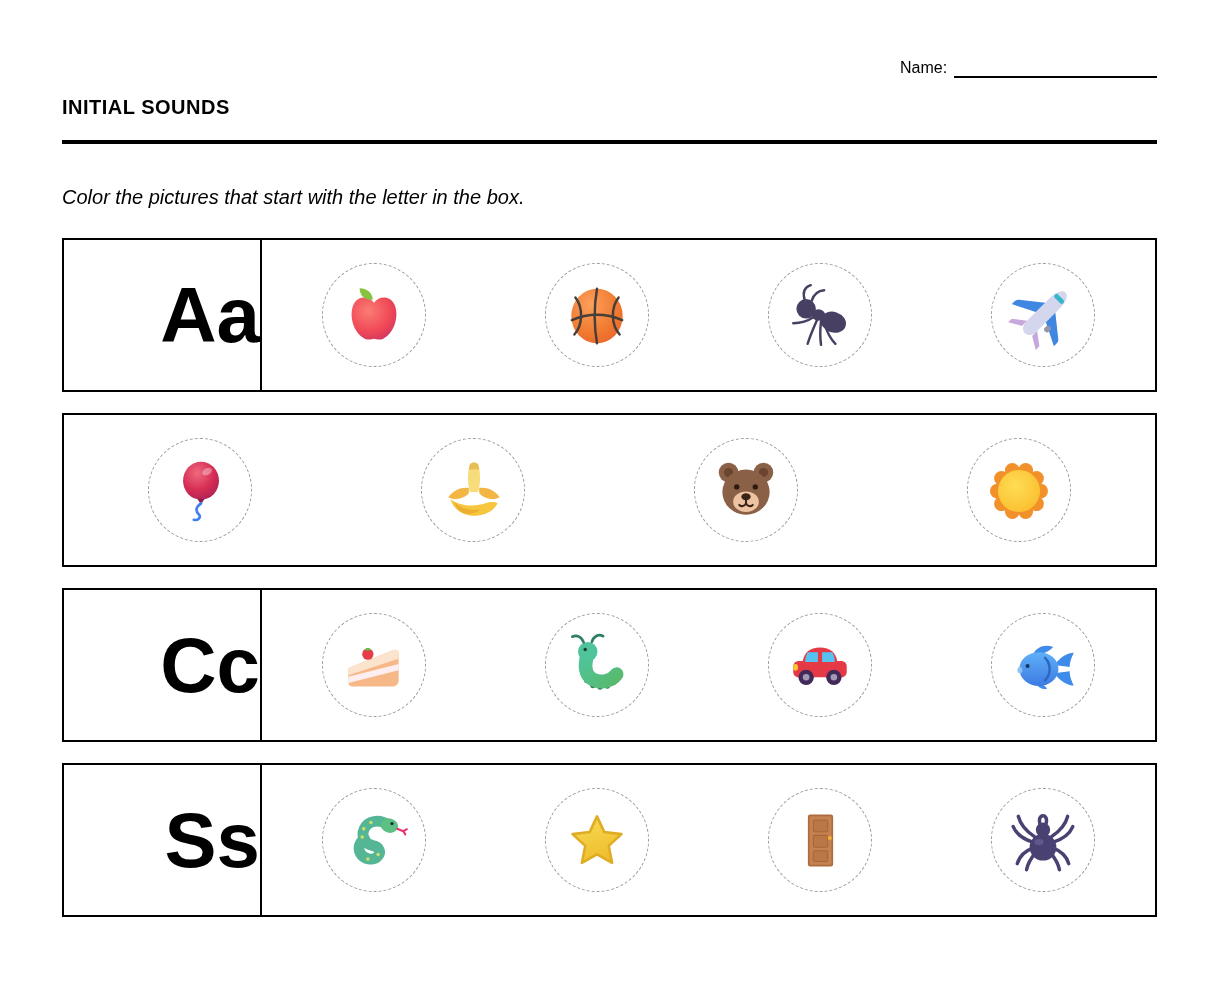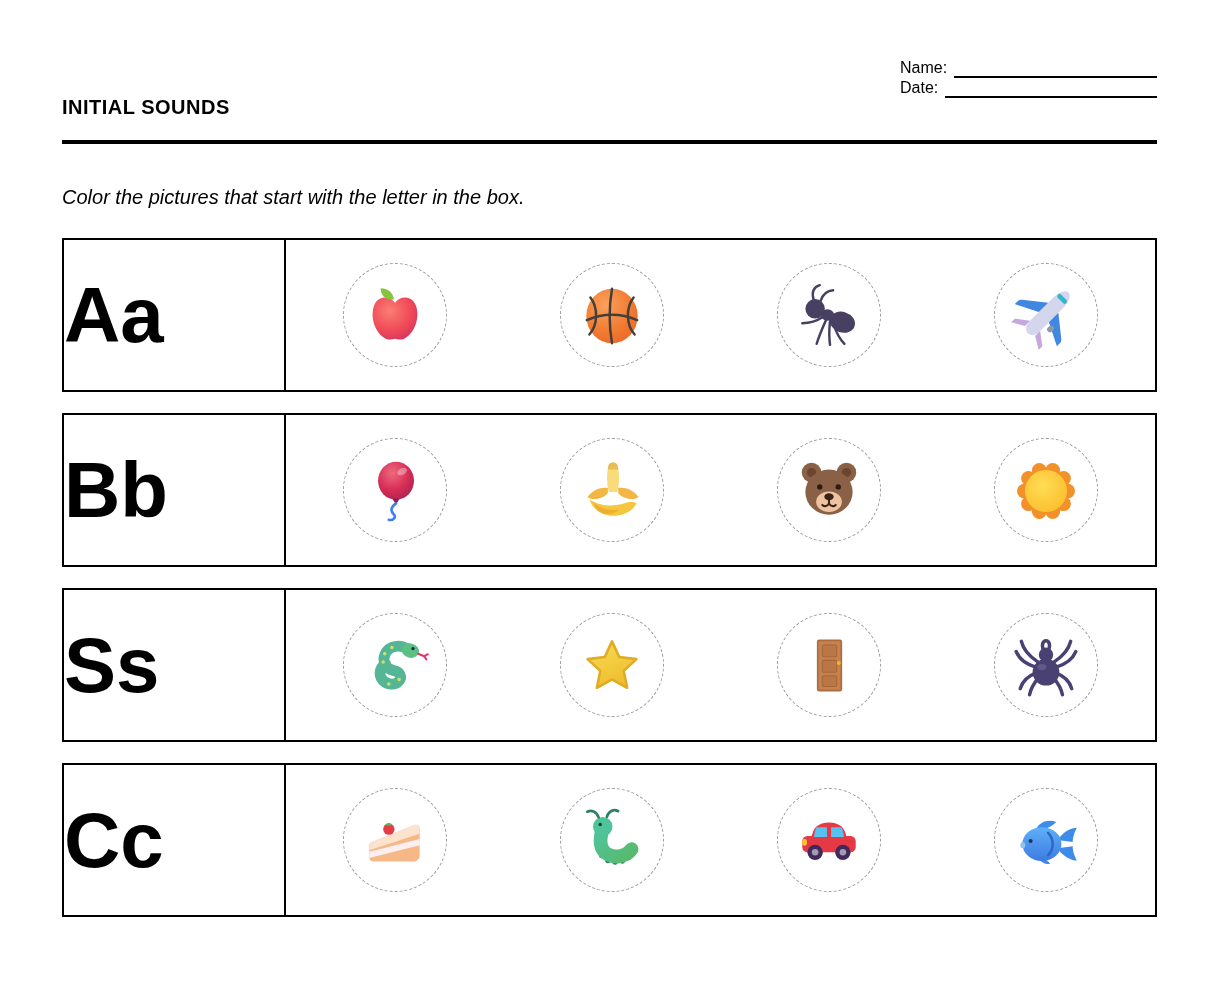--- a/index.html
+++ b/index.html
@@ -11,45 +11,41 @@
 
   .fields{position:absolute;left:838px;top:58px;width:257px;}
   .field-row{display:flex;align-items:center;height:20px;}
   .field-label{font-size:16px;margin-right:7px;white-space:nowrap;}
   .field-line{flex:1;border-bottom:2px solid #000;height:18px;}
 
   .instruction{position:absolute;left:0;top:186px;font-size:20px;font-style:italic;}
 
   .rows{position:absolute;left:0;top:238px;width:1095px;}
   .row{height:154px;border:2px solid #000;box-sizing:border-box;display:flex;margin-bottom:21px;background:#fff;}
-  .letter-cell{width:222px;box-sizing:border-box;border-right:2px solid #000;display:flex;align-items:center;justify-content:flex-start;}
+  .letter-cell{width:198px;box-sizing:border-box;border-right:2px solid #000;display:flex;align-items:center;justify-content:flex-end;}
   .letter{font-size:78px;font-weight:700;line-height:1;}
   .pics{flex:1;display:flex;}
   .pic-cell{flex:1;display:flex;align-items:center;justify-content:center;}
   .circle{width:104px;height:104px;border:1.5px dashed #9c9c9c;border-radius:50%;box-sizing:border-box;
           display:flex;align-items:center;justify-content:center;background:#fff;}
   .circle svg{display:block;}
 </style>
 </head>
 <body>
 
 <div class="page">
 
   <div class="title">INITIAL SOUNDS</div>
   <div class="rule"></div>
 
   <div class="fields">
     <div class="field-row">
       <span class="field-label">Name:</span>
       <span class="field-line"></span>
     </div>
-    <div class="field-row">
-      <span class="field-label">Date:</span>
-      <span class="field-line"></span>
-    </div>
   </div>
 
   <div class="instruction">Color the pictures that start with the letter in the box.</div>
 
   <div class="rows">
 
     <div class="row">
       <div class="letter-cell">
         <span class="letter">Aa</span>
       </div>
@@ -120,23 +116,20 @@
                 <path d="M43 51 L55 60 L55 65 L43 58 Z" fill="#c7a8dd"></path>
                 <rect x="46" y="39" width="5.5" height="7" rx="2.7" fill="#8f97a8"></rect>
               </g>
             </svg>
           </div>
         </div>
       </div>
     </div>
 
     <div class="row">
-      <div class="letter-cell">
-        <span class="letter">Bb</span>
-      </div>
       <div class="pics">
         <div class="pic-cell">
           <div class="circle">
             <svg width="74" height="74" viewBox="0 0 72 72">
               <defs>
                   <radialGradient id="gbl" cx="0.4" cy="0.3" r="0.9">
                 <stop offset="0" stop-color="#ef6a7d"></stop>
                     <stop offset="0.5" stop-color="#d62d55"></stop>
                     <stop offset="1" stop-color="#971f52"></stop>
               </radialGradient>
@@ -201,20 +194,99 @@
               </g>
               <circle cx="36" cy="37" r="20.5" fill="url(#gs)"></circle>
             </svg>
           </div>
         </div>
       </div>
     </div>
 
     <div class="row">
       <div class="letter-cell">
+        <span class="letter">Cc</span>
+      </div>
+      <div class="pics">
+        <div class="pic-cell">
+          <div class="circle">
+            <svg width="74" height="74" viewBox="0 0 72 72">
+              <path d="M11 41 C11 39.8 11.8 38.7 13 38.2 L55 21.5 C57.5 20.5 60 22.3 60 25 L60 51 C60 54.3 57.3 57 54 57 L15 57 C12.8 57 11 55.2 11 53 Z" fill="#f6b887"></path>
+              <path d="M13 38.2 L55 21.5 C57.5 20.5 60 22.3 60 25 L60 30 L11 46 L11 41 C11 39.8 11.8 38.7 13 38.2 Z" fill="#fce3cd"></path>
+              <path d="M11 47.5 L60 35 L60 41 L11 53.5 Z" fill="#fdeef0"></path>
+              <circle cx="30" cy="25.5" r="5.5" fill="#e63b49"></circle>
+              <path d="M26.5 21 C28 18.8 32 18.8 33.5 21 C31.2 22.6 28.8 22.6 26.5 21 Z" fill="#6db54a"></path>
+            </svg>
+          </div>
+        </div>
+        <div class="pic-cell">
+          <div class="circle">
+            <svg width="74" height="74" viewBox="0 0 72 72">
+              <defs>
+                  <linearGradient id="gc" x1="0" y1="0" x2="1" y2="1">
+                <stop offset="0" stop-color="#4fc49b"></stop>
+                    <stop offset="1" stop-color="#58ba6e"></stop>
+              </linearGradient>
+                </defs>
+              <g fill="#2f7e62">
+                <circle cx="23" cy="38" r="2.6"></circle>
+                  <circle cx="23.5" cy="45" r="2.6"></circle>
+                  <circle cx="26" cy="51" r="2.6"></circle>
+                <circle cx="32" cy="56" r="2.6"></circle>
+                  <circle cx="39" cy="57.5" r="2.6"></circle>
+                  <circle cx="46" cy="56.5" r="2.6"></circle>
+                <circle cx="52" cy="53" r="2.6"></circle>
+              </g>
+              <path d="M27 25 C23.5 36 24 46 32 50 C40 54 50 52 55 45" fill="none" stroke="url(#gc)" stroke-width="13.5" stroke-linecap="round"></path>
+              <circle cx="27" cy="23" r="9.5" fill="#4fc49b"></circle>
+              <path d="M23 14 C21 8.5 16.5 6.5 12 8.5 M31 13.5 C32.5 8 37.5 5.5 42 8" stroke="#2f7e62" stroke-width="2.6" fill="none" stroke-linecap="round"></path>
+              <circle cx="24.5" cy="21" r="1.7" fill="#1e3a34"></circle>
+            </svg>
+          </div>
+        </div>
+        <div class="pic-cell">
+          <div class="circle">
+            <svg width="74" height="74" viewBox="0 0 72 72">
+              <path d="M19 34 C20 24 26 19 36 19 C46 19 52 24 53 34 Z" fill="#e63946"></path>
+              <rect x="10" y="32" width="52" height="16" rx="5" fill="#e63946"></rect>
+              <path d="M24 23.5 L34 23.5 L34 33 L21.5 33 C21.8 29 22.6 25.8 24 23.5 Z" fill="#57c2f0"></path>
+              <path d="M38 23.5 L48 23.5 C49.4 25.8 50.2 29 50.5 33 L38 33 Z" fill="#57c2f0"></path>
+              <rect x="10" y="35" width="4.5" height="6.5" rx="2" fill="#fdc52c"></rect>
+              <circle cx="22.5" cy="48" r="7.5" fill="#41295a"></circle>
+                <circle cx="22.5" cy="48" r="3.2" fill="#a39bb5"></circle>
+              <circle cx="49.5" cy="48" r="7.5" fill="#41295a"></circle>
+                <circle cx="49.5" cy="48" r="3.2" fill="#a39bb5"></circle>
+            </svg>
+          </div>
+        </div>
+        <div class="pic-cell">
+          <div class="circle">
+            <svg width="74" height="74" viewBox="0 0 72 72">
+              <defs>
+                  <linearGradient id="gf" x1="0" y1="0" x2="0" y2="1">
+                <stop offset="0" stop-color="#5fb0f7"></stop>
+                    <stop offset="1" stop-color="#3d7be3"></stop>
+              </linearGradient>
+                </defs>
+              <path d="M47 36 C53 28 60 24 66 24 C63 30 62 34 62 38 Z" fill="#3f8bea"></path>
+              <path d="M47 44 C53 52 60 56 66 56 C63 50 62 46 62 42 Z" fill="#3f8bea"></path>
+              <path d="M26 26.5 C29 18.5 38 15.5 46 18.5 C42 22.5 36 25.5 30 26.5 Z" fill="#3f8bea"></path>
+              <path d="M30 55 C32 58.5 36 60 40 59 C38 56 35 54.5 32 54.5 Z" fill="#3f8bea"></path>
+              <ellipse cx="32" cy="40" rx="19" ry="16.5" fill="url(#gf)"></ellipse>
+              <path d="M38 29 C44 35 44 45 38 51" stroke="#2d66c4" stroke-width="2.4" fill="none" stroke-linecap="round"></path>
+              <circle cx="21" cy="37" r="2" fill="#12355e"></circle>
+              <ellipse cx="13.5" cy="41" rx="2.4" ry="3" fill="#8fc1f2"></ellipse>
+            </svg>
+          </div>
+        </div>
+      </div>
+    </div>
+
+    <div class="row">
+      <div class="letter-cell">
         <span class="letter">Ss</span>
       </div>
       <div class="pics">
         <div class="pic-cell">
           <div class="circle">
             <svg width="74" height="74" viewBox="0 0 72 72">
               <path d="M49 21 C41 15 30 17.5 26.5 25 C23 32.5 27 40 35 41.5 C41 42.6 43.5 48 39.5 52 C35 56.5 26 55 22.5 48.5 C20 43.5 22 37.5 27 35" fill="none" stroke="#54b694" stroke-width="10.5" stroke-linecap="round"></path>
               <ellipse cx="51" cy="22" rx="8.5" ry="7" transform="rotate(15 51 22)" fill="#5cbf84"></ellipse>
               <circle cx="53.5" cy="20" r="1.6" fill="#14323f"></circle>
               <path d="M58.5 25 L64.5 27.5 M64.5 27.5 L68 25.5 M64.5 27.5 L66.5 30.5" stroke="#e5356e" stroke-width="2" fill="none" stroke-linecap="round"></path>
@@ -272,93 +344,14 @@
               </g>
               <circle cx="36" cy="26" r="7" fill="#4a4173"></circle>
               <circle cx="36" cy="43" r="13" fill="#4a4173"></circle>
               <ellipse cx="32" cy="38" rx="4.5" ry="3" fill="#6a6297" opacity="0.7"></ellipse>
             </svg>
           </div>
         </div>
       </div>
     </div>
 
-    <div class="row">
-      <div class="letter-cell">
-        <span class="letter">Cc</span>
-      </div>
-      <div class="pics">
-        <div class="pic-cell">
-          <div class="circle">
-            <svg width="74" height="74" viewBox="0 0 72 72">
-              <path d="M11 41 C11 39.8 11.8 38.7 13 38.2 L55 21.5 C57.5 20.5 60 22.3 60 25 L60 51 C60 54.3 57.3 57 54 57 L15 57 C12.8 57 11 55.2 11 53 Z" fill="#f6b887"></path>
-              <path d="M13 38.2 L55 21.5 C57.5 20.5 60 22.3 60 25 L60 30 L11 46 L11 41 C11 39.8 11.8 38.7 13 38.2 Z" fill="#fce3cd"></path>
-              <path d="M11 47.5 L60 35 L60 41 L11 53.5 Z" fill="#fdeef0"></path>
-              <circle cx="30" cy="25.5" r="5.5" fill="#e63b49"></circle>
-              <path d="M26.5 21 C28 18.8 32 18.8 33.5 21 C31.2 22.6 28.8 22.6 26.5 21 Z" fill="#6db54a"></path>
-            </svg>
-          </div>
-        </div>
-        <div class="pic-cell">
-          <div class="circle">
-            <svg width="74" height="74" viewBox="0 0 72 72">
-              <defs>
-                  <linearGradient id="gc" x1="0" y1="0" x2="1" y2="1">
-                <stop offset="0" stop-color="#4fc49b"></stop>
-                    <stop offset="1" stop-color="#58ba6e"></stop>
-              </linearGradient>
-                </defs>
-              <g fill="#2f7e62">
-                <circle cx="23" cy="38" r="2.6"></circle>
-                  <circle cx="23.5" cy="45" r="2.6"></circle>
-                  <circle cx="26" cy="51" r="2.6"></circle>
-                <circle cx="32" cy="56" r="2.6"></circle>
-                  <circle cx="39" cy="57.5" r="2.6"></circle>
-                  <circle cx="46" cy="56.5" r="2.6"></circle>
-                <circle cx="52" cy="53" r="2.6"></circle>
-              </g>
-              <path d="M27 25 C23.5 36 24 46 32 50 C40 54 50 52 55 45" fill="none" stroke="url(#gc)" stroke-width="13.5" stroke-linecap="round"></path>
-              <circle cx="27" cy="23" r="9.5" fill="#4fc49b"></circle>
-              <path d="M23 14 C21 8.5 16.5 6.5 12 8.5 M31 13.5 C32.5 8 37.5 5.5 42 8" stroke="#2f7e62" stroke-width="2.6" fill="none" stroke-linecap="round"></path>
-              <circle cx="24.5" cy="21" r="1.7" fill="#1e3a34"></circle>
-            </svg>
-          </div>
-        </div>
-        <div class="pic-cell">
-          <div class="circle">
-            <svg width="74" height="74" viewBox="0 0 72 72">
-              <path d="M19 34 C20 24 26 19 36 19 C46 19 52 24 53 34 Z" fill="#e63946"></path>
-              <rect x="10" y="32" width="52" height="16" rx="5" fill="#e63946"></rect>
-              <path d="M24 23.5 L34 23.5 L34 33 L21.5 33 C21.8 29 22.6 25.8 24 23.5 Z" fill="#57c2f0"></path>
-              <path d="M38 23.5 L48 23.5 C49.4 25.8 50.2 29 50.5 33 L38 33 Z" fill="#57c2f0"></path>
-              <rect x="10" y="35" width="4.5" height="6.5" rx="2" fill="#fdc52c"></rect>
-              <circle cx="22.5" cy="48" r="7.5" fill="#41295a"></circle>
-                <circle cx="22.5" cy="48" r="3.2" fill="#a39bb5"></circle>
-              <circle cx="49.5" cy="48" r="7.5" fill="#41295a"></circle>
-                <circle cx="49.5" cy="48" r="3.2" fill="#a39bb5"></circle>
-            </svg>
-          </div>
-        </div>
-        <div class="pic-cell">
-          <div class="circle">
-            <svg width="74" height="74" viewBox="0 0 72 72">
-              <defs>
-                  <linearGradient id="gf" x1="0" y1="0" x2="0" y2="1">
-                <stop offset="0" stop-color="#5fb0f7"></stop>
-                    <stop offset="1" stop-color="#3d7be3"></stop>
-              </linearGradient>
-                </defs>
-              <path d="M47 36 C53 28 60 24 66 24 C63 30 62 34 62 38 Z" fill="#3f8bea"></path>
-              <path d="M47 44 C53 52 60 56 66 56 C63 50 62 46 62 42 Z" fill="#3f8bea"></path>
-              <path d="M26 26.5 C29 18.5 38 15.5 46 18.5 C42 22.5 36 25.5 30 26.5 Z" fill="#3f8bea"></path>
-              <path d="M30 55 C32 58.5 36 60 40 59 C38 56 35 54.5 32 54.5 Z" fill="#3f8bea"></path>
-              <ellipse cx="32" cy="40" rx="19" ry="16.5" fill="url(#gf)"></ellipse>
-              <path d="M38 29 C44 35 44 45 38 51" stroke="#2d66c4" stroke-width="2.4" fill="none" stroke-linecap="round"></path>
-              <circle cx="21" cy="37" r="2" fill="#12355e"></circle>
-              <ellipse cx="13.5" cy="41" rx="2.4" ry="3" fill="#8fc1f2"></ellipse>
-            </svg>
-          </div>
-        </div>
-      </div>
-    </div>
-
   </div>
 </div>
 
 </body></html>

